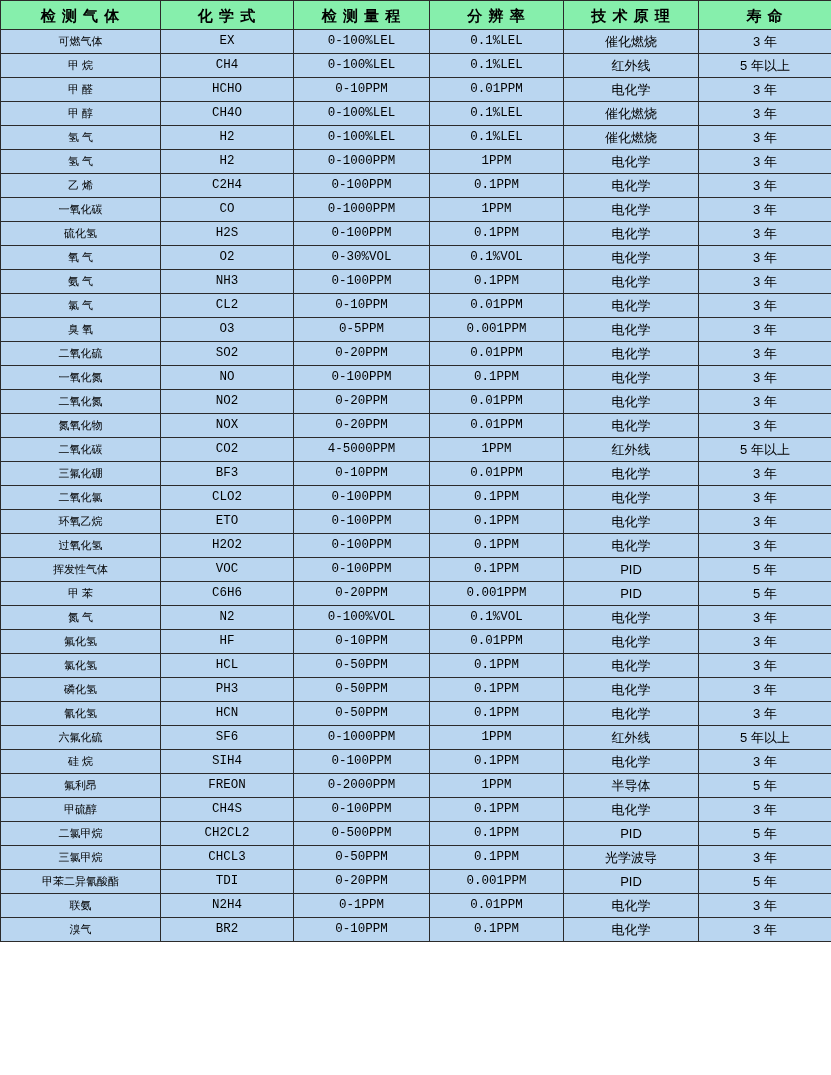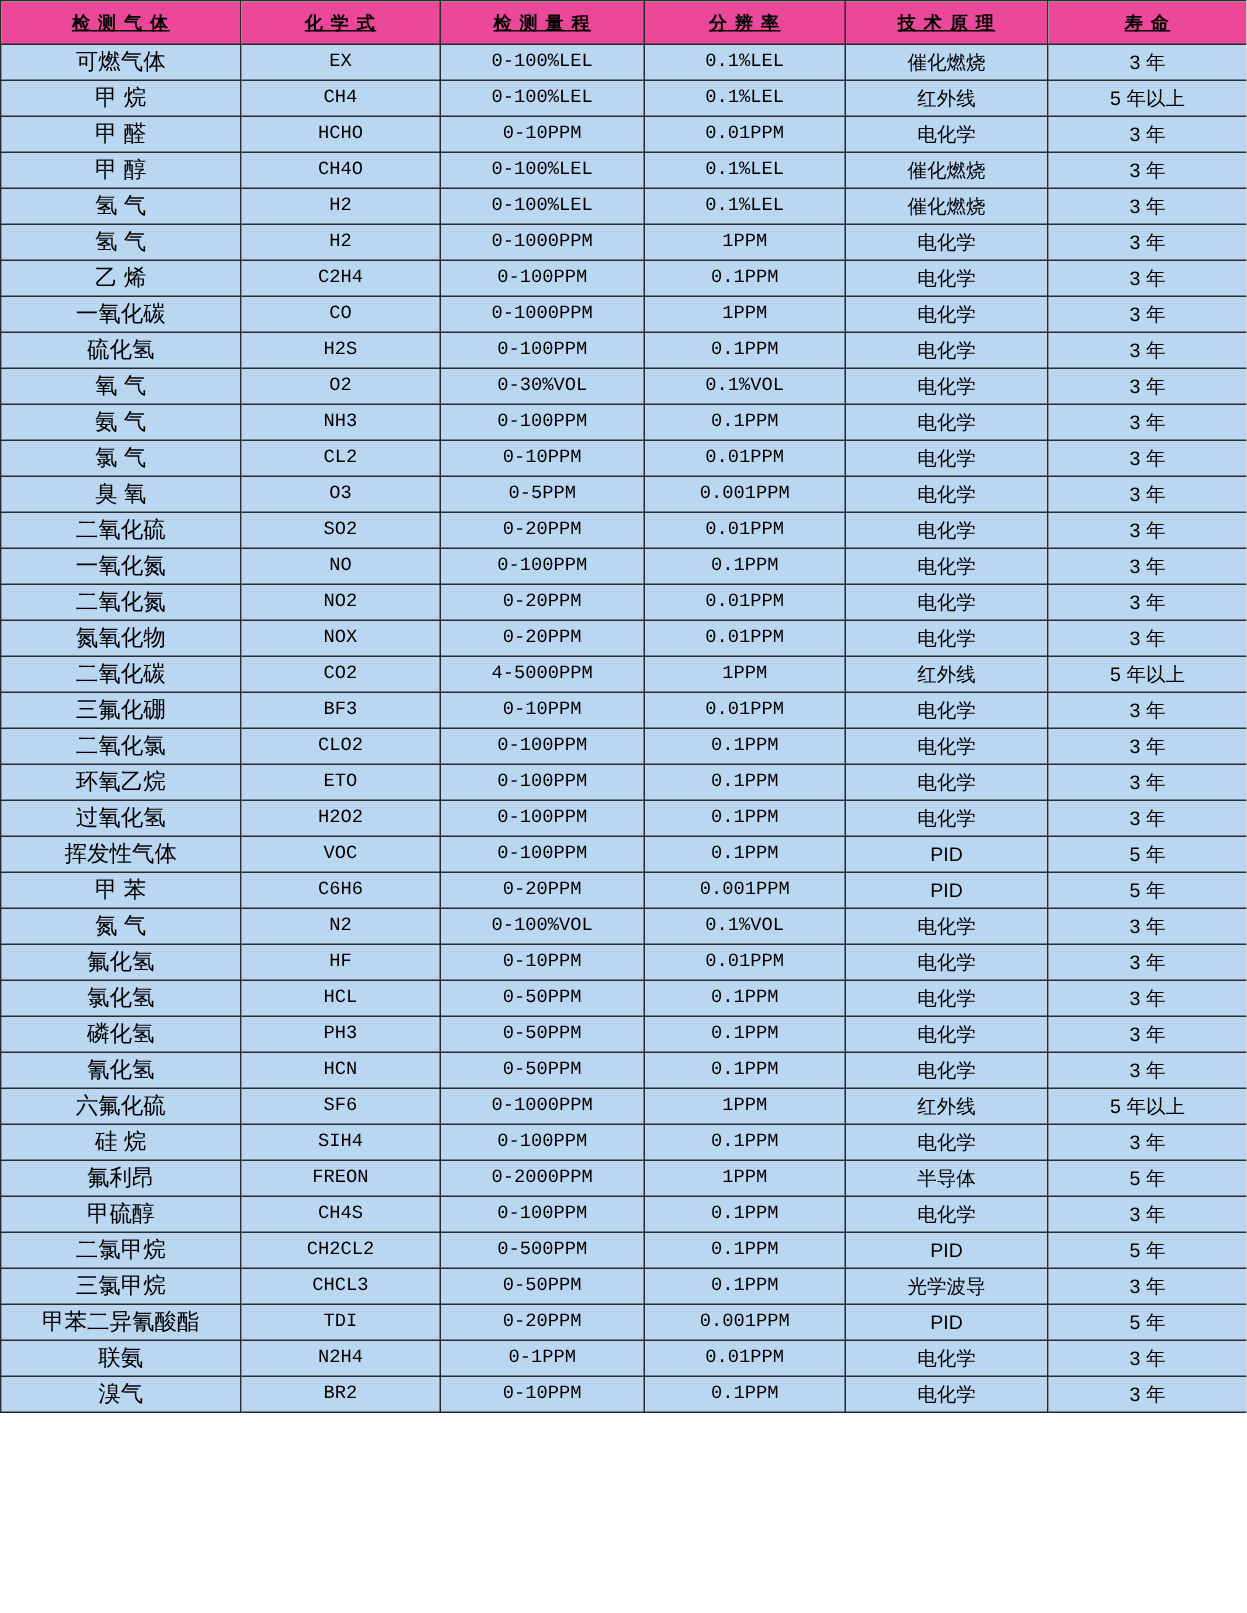--- a/index.html
+++ b/index.html
@@ -35,35 +35,34 @@
     border: 1px solid #2b2b2b;
     text-align: center;
     vertical-align: middle;
     color: #000000;
     padding: 0;
     line-height: 1;
     white-space: nowrap;
     overflow: hidden;
   }
   table.gas-table thead th {
-    background: #ec4899;
+    background: #86efac;
     height: 28px;
-    font-size: 12px;
+    font-size: 15px;
     font-weight: bold;
     letter-spacing: 1px;
-    text-decoration: underline;
   }
   table.gas-table tbody td {
     background: #bad6f0;
     height: 23px;
     font-size: 13px;
     font-weight: normal;
   }
   table.gas-table tbody td.name {
-    font-size: 15px;
+    font-size: 11px;
   }
   table.gas-table tbody td.formula,
   table.gas-table tbody td.range,
   table.gas-table tbody td.resolution {
     font-family: "Liberation Mono", "DejaVu Sans Mono", monospace;
     font-size: 12.5px;
   }
   table.gas-table tbody td.principle,
   table.gas-table tbody td.life {
     font-size: 13px;

